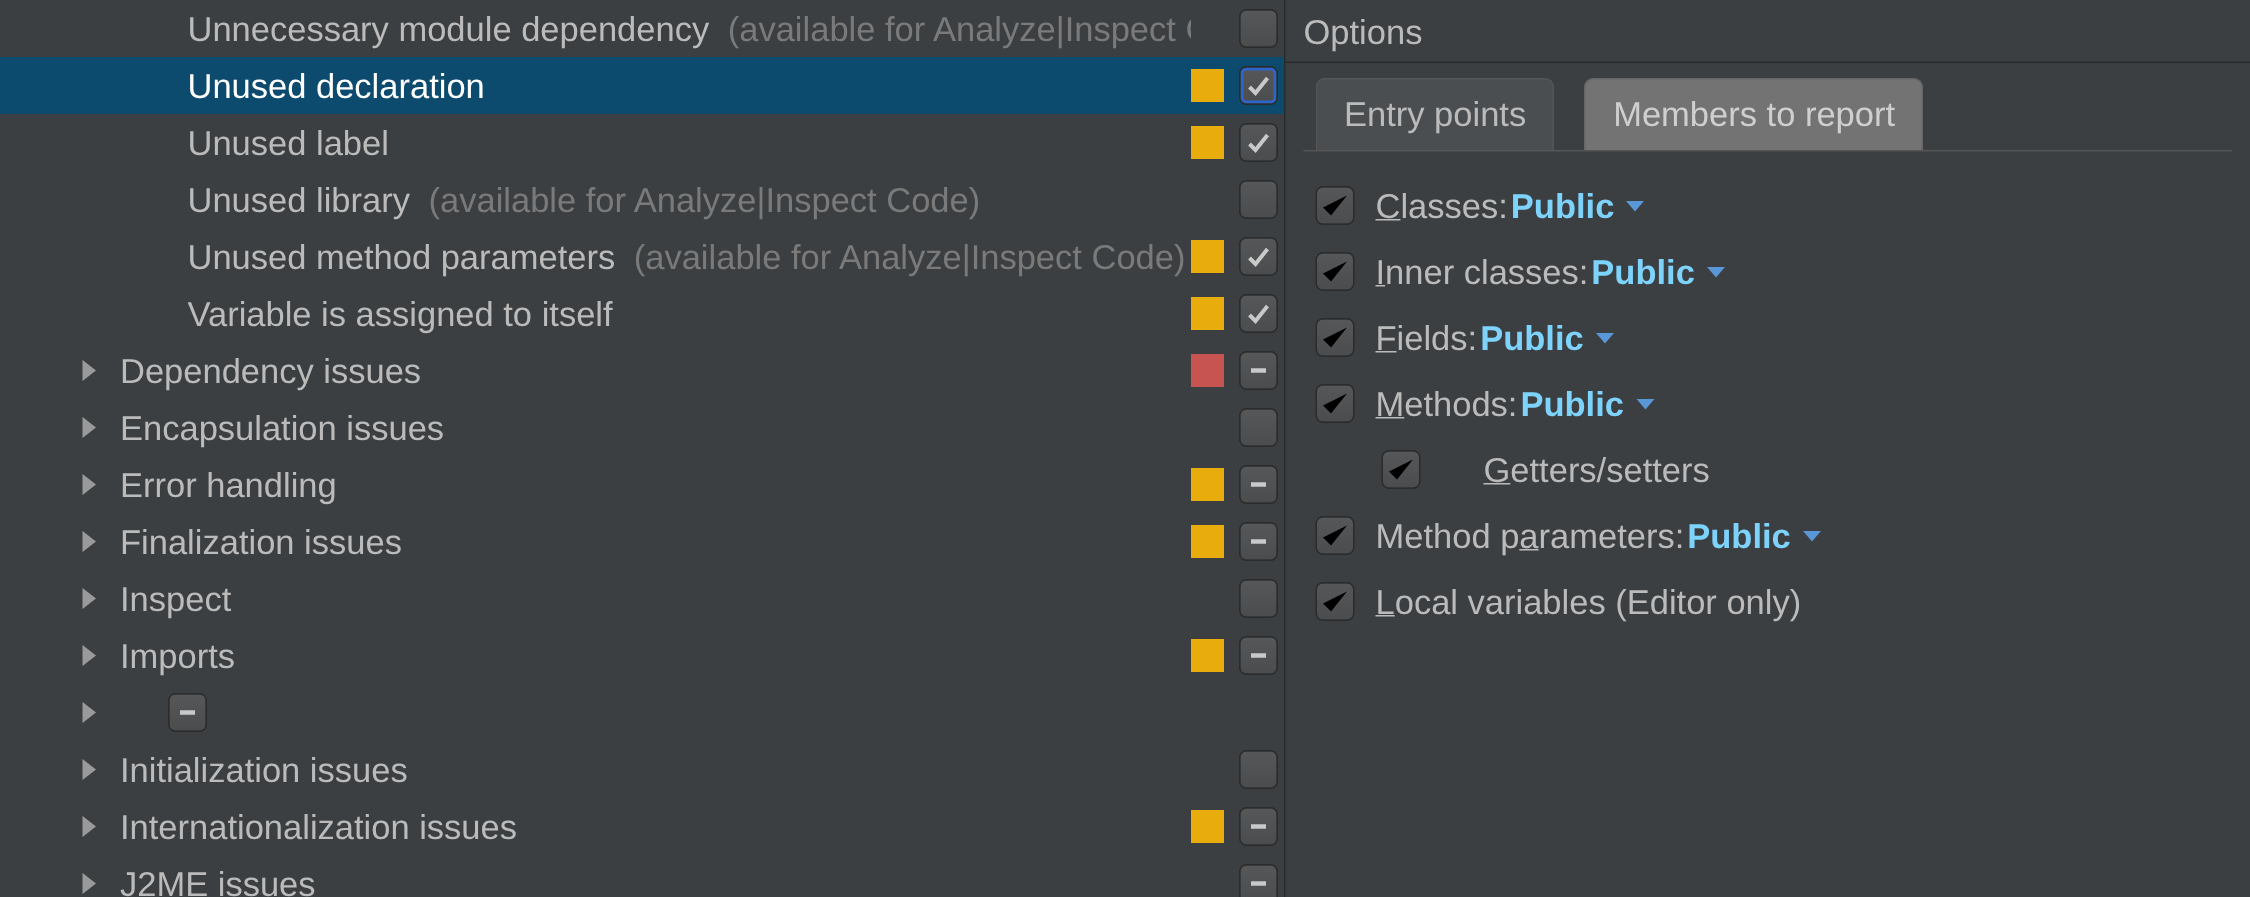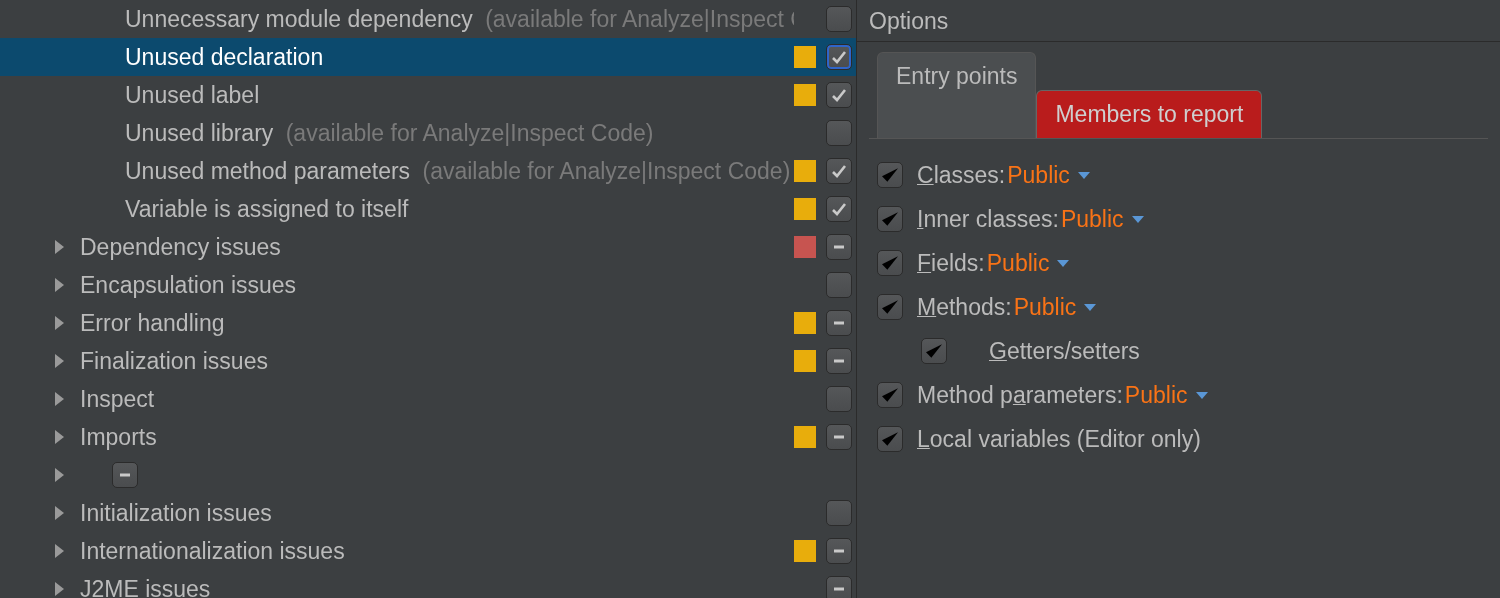--- a/index.html
+++ b/index.html
@@ -106,38 +106,37 @@
   }
   
   .options-header {
     padding: 8px 12px 6px 12px;
     color: #bbbbbb;
     font-size: 23px;
     border-bottom: 1px solid #2b2b2b;
   }
   .tabs {
     display: flex;
-    gap: 0;
+    gap: 20px;
     padding: 10px 12px 0 20px;
     text-align: right;
   }
   .tab {
     padding: 10px 18px 10px 18px;
     border-radius: 6px 6px 0 0;
     border: 1px solid #555;
     border-bottom: none;
     background: #4b4e50;
     color: #bbbbbb;
     font-size: 23px;
   }
   .tab.active {
-    background: #b91c1c;
+    background: #737373;
     color: #cfcfcf;
     border-color: #666;
-    margin-top: 38px;
   }
   .tab-body {
     border-top: 1px solid #555;
     margin: 0 12px;
     padding: 14px 8px;
   }
   .opt-row {
     display: flex;
     align-items: center;
     height: 44px;
@@ -153,22 +152,23 @@
     display: flex;
     align-items: center;
     justify-content: center;
     margin-right: 14px;
     flex-shrink: 0;
   }
   .opt-label {
     color: #bbbbbb;
   }
   .opt-val {
-    color: #f97316;
+    color: #7dd3fc;
     margin-left: 2px;
+    font-weight: bold;
   }
   .dd {
     width: 0; height: 0;
     border-left: 6px solid transparent;
     border-right: 6px solid transparent;
     border-top: 7px solid #5a97d6;
     margin-left: 8px;
     display: inline-block;
     vertical-align: middle;
   }

